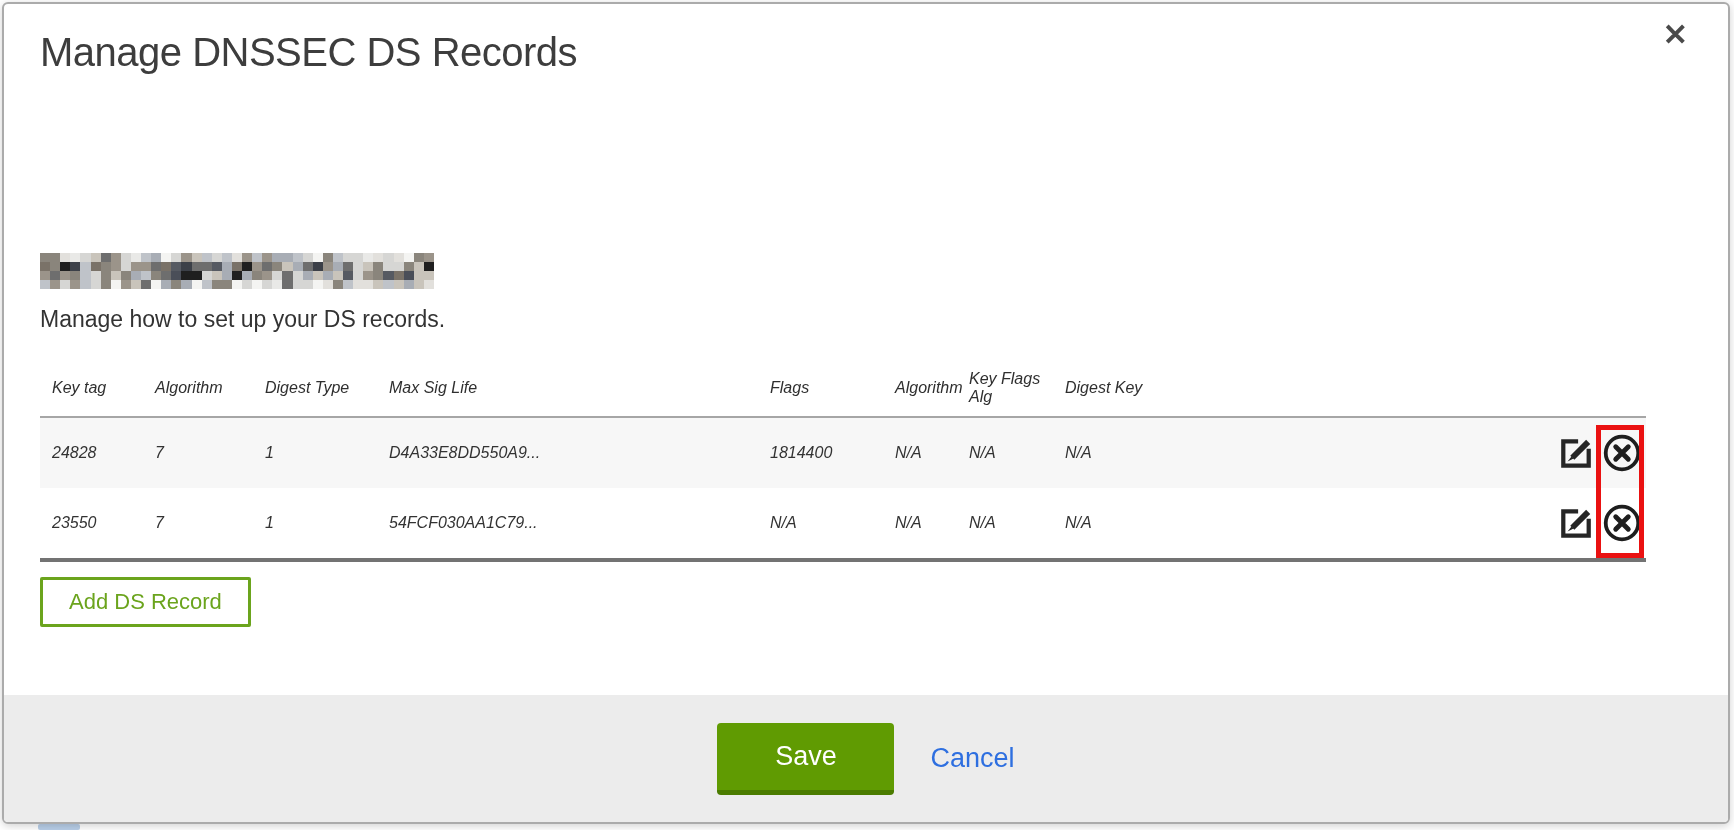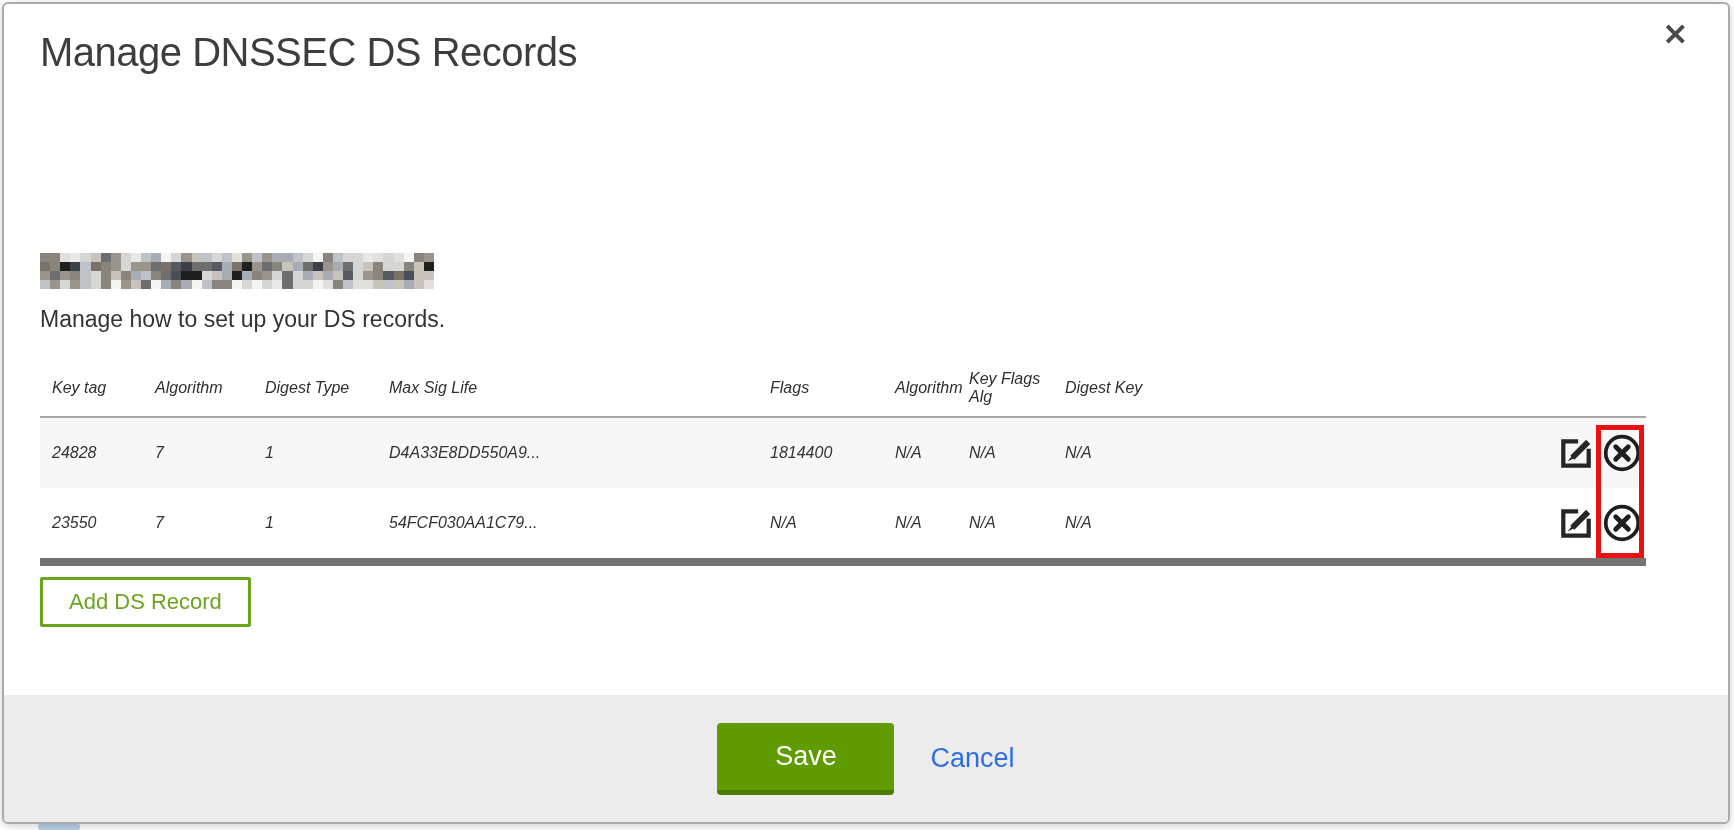--- a/index.html
+++ b/index.html
@@ -40,21 +40,21 @@
   .t-head, .t-row {
     display:grid;
     grid-template-columns:103px 110px 124px 381px 125px 74px 96px 127px 240px 1fr;
     align-items:center;
   }
   .t-head { height:58px; border-bottom:2px solid #a6a6a6; }
   .t-head > div { padding-left:12px; font-weight:400; color:#2f2f2f; }
   .t-row { height:70px; }
   .t-row > div { padding-left:12px; overflow:hidden; white-space:nowrap; }
   .t-row:nth-child(odd) { background:#f7f7f7; }
-  .t-body { border-bottom:8px solid #737373; }
+  .t-body { border-bottom:4px solid #737373; }
   .actions-cell { display:flex; justify-content:flex-end; align-items:center; gap:7px; padding-right:3px !important; }
   .icon-btn { background:none; border:none; padding:0; cursor:pointer; display:flex; align-items:center; }
 
   .add-btn {
     position:absolute; left:36px; top:573px;
     height:50px; padding:0 26px;
     background:#ffffff; border:3px solid #6ba41d; border-radius:2px;
     color:#6ba41d; font-size:22px; cursor:pointer;
     font-family:"Liberation Sans", sans-serif;
   }

